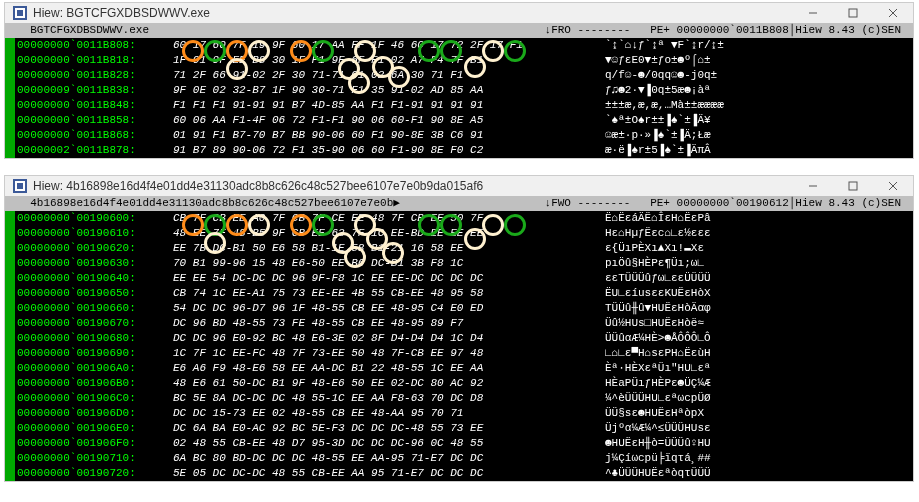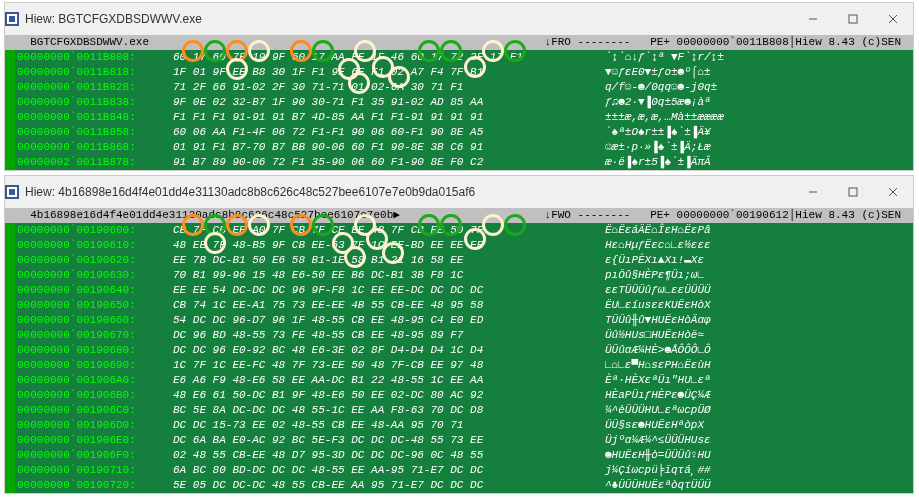--- a/index.html
+++ b/index.html
@@ -1,34 +1,34 @@
 <!DOCTYPE html>
 <html><head>
 <meta charset="utf-8">
 <style>
   * { margin: 0; padding: 0; box-sizing: border-box; }
   body { background: #fff; font-family: "Consolas", "Courier New", monospace; font-size: 11px; width: 919px; height: 502px; overflow: hidden; }
 
   .window { border: 1px solid #ccc; position: absolute; background: #fff; }
-  .titlebar { height: 32px; background: #f0f0f0; display: flex; align-items: center; padding-left: 0; font-family: "Segoe UI", sans-serif; font-size: 12px; color: #333; }
+  .titlebar { height: 20px; background: #f0f0f0; display: flex; align-items: center; padding-left: 8px; font-family: "Segoe UI", sans-serif; font-size: 12px; color: #333; }
   .titlebar .icon { width: 14px; height: 14px; margin-right: 6px; display: inline-block; }
   .titlebar .spacer { flex: 1; }
   .winbtns { display: flex; }
   .winbtn { width: 40px; height: 24px; display: flex; align-items: center; justify-content: center; color: #555; font-size: 11px; }
 
   .headerline { background: #c0c0c0; color: #000; padding: 0 12px; font-size: 11px; line-height: 15px; white-space: pre; display:flex; }
   .headerline .seg { display:inline-block; }
   .headerline .mid { flex:1; }
 
-  .hex-area { background: #15803d; display: block; line-height: 15px; font-size: 11px; }
+  .hex-area { background: #000000; display: block; line-height: 15px; font-size: 11px; }
   .row { display:flex; white-space: pre; }
   .gutter { width: 10px; background: #00a800; display:inline-block; }
   .addr { color: #00ff00; padding: 0 4px 0 2px; min-width: 158px; display:inline-block; }
   .bytes { color: #ffffff; padding-right: 8px; min-width: 432px; display:inline-block; position: relative; font-style: italic; }
-  .ascii { color: #ffffff; padding-right: 4px; font-style: italic; }
+  .ascii { color: #ffffff; padding-right: 4px; }
 
   
   .circ { position:absolute; border:3px solid; border-radius:50%; pointer-events:none; }
   .c-o { border-color: #ff8c1a; }
   .c-g { border-color: #1aa91a; }
   .c-w { border-color: #fff1d0; }
 
   .win1 { left:4px; top:2px; width:910px; }
   .win2 { left:4px; top:175px; width:910px; }
   .overlay { position:absolute; pointer-events:none; }

